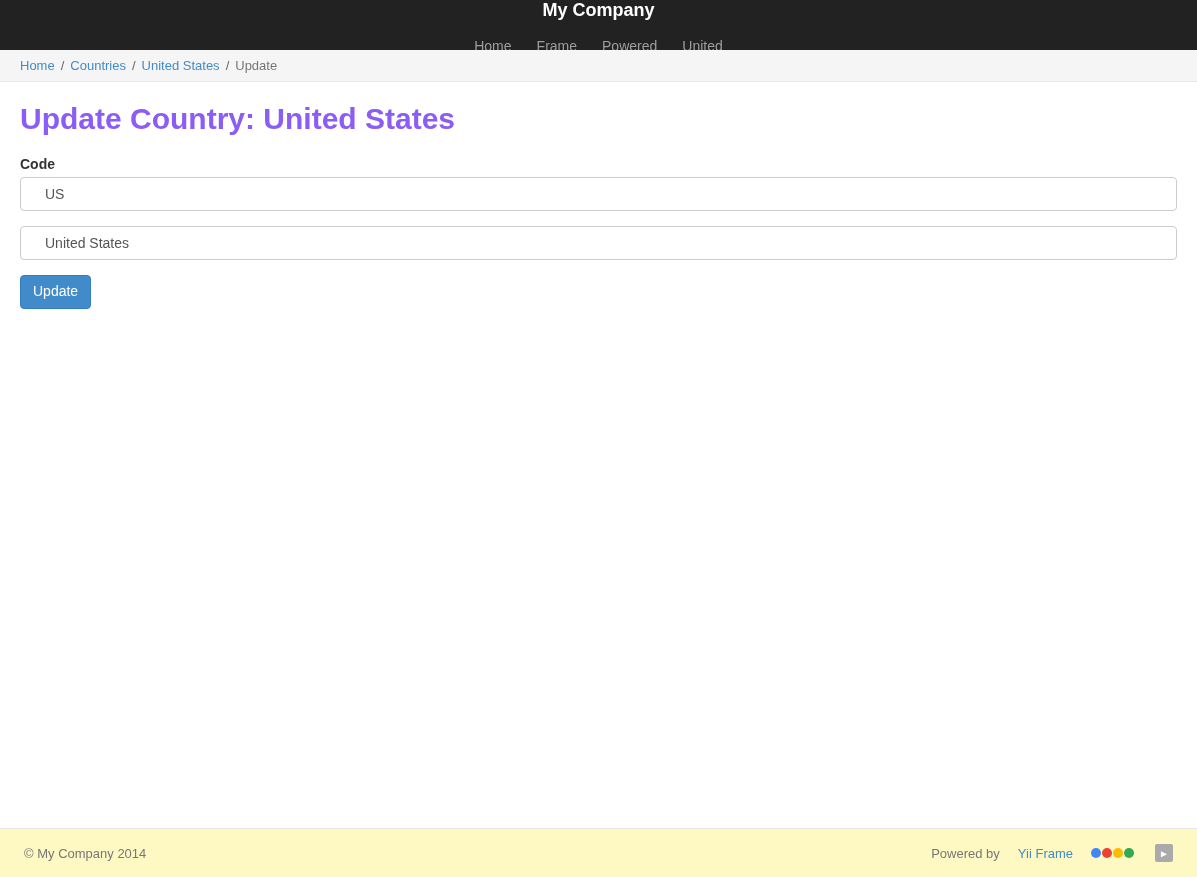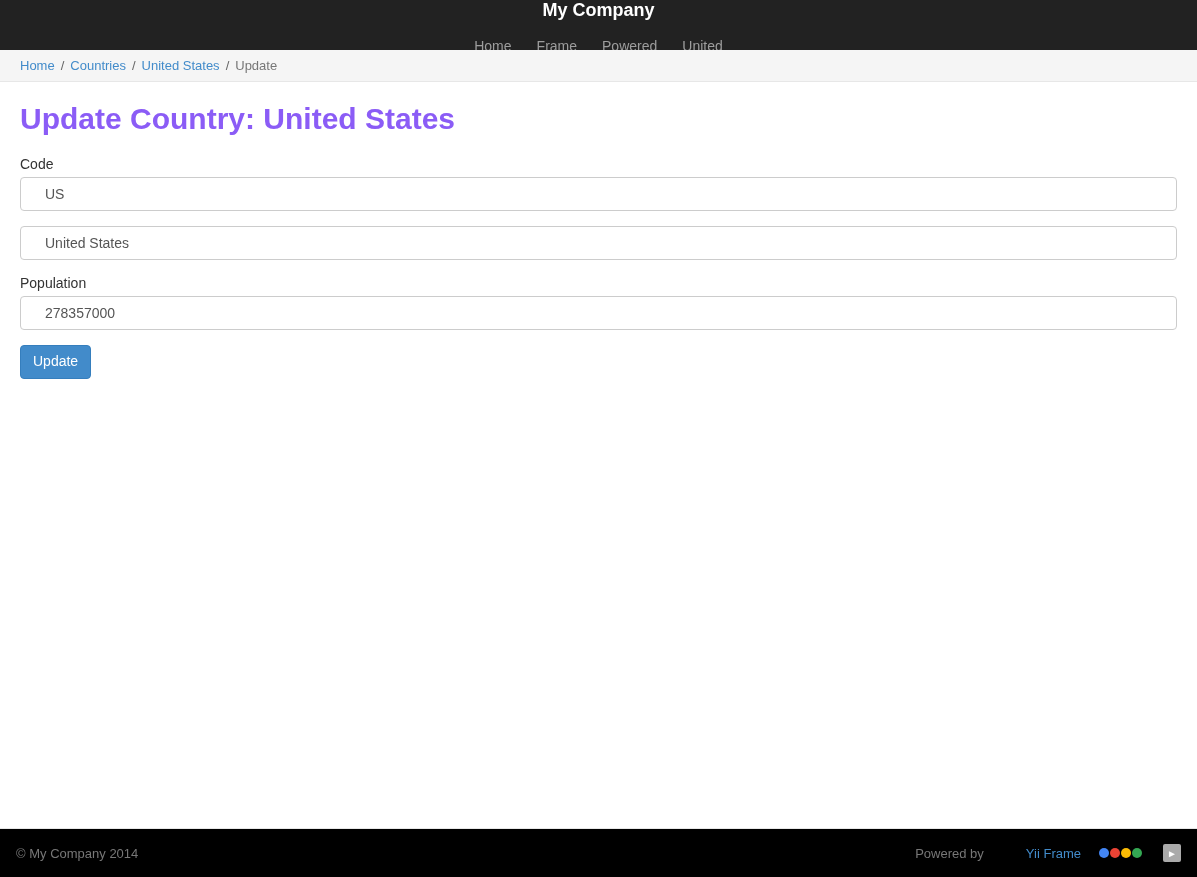--- a/index.html
+++ b/index.html
@@ -98,21 +98,21 @@
       color: #8b5cf6;
       margin-bottom: 20px;
     }
 
     .form-group {
       margin-bottom: 15px;
     }
 
     .form-label {
       display: block;
-      font-weight: normal;
+      font-weight: bold;
       margin-bottom: 5px;
       font-size: 14px;
     }
 
     .form-control {
       width: 100%;
       padding: 6px 24px;
       font-size: 14px;
       line-height: 1.42857;
       color: #555;
@@ -130,40 +130,39 @@
       padding: 6px 12px;
       font-size: 14px;
       border-radius: 4px;
       cursor: pointer;
       font-weight: normal;
       line-height: 1.42857;
     }
 
     
     .footer {
-      background-color: #000000;
+      background-color: #fef9c3;
       border-top: 1px solid #e7e7e7;
-      padding: 15px 16px;
+      padding: 15px 24px;
       display: flex;
       justify-content: space-between;
       align-items: center;
       font-size: 13px;
       color: #777;
     }
 
     .footer-powered {
       display: flex;
       align-items: center;
       gap: 18px;
     }
 
     .footer-powered a {
       color: #428bca;
       text-decoration: none;
-      margin-left: 24px;
     }
 
     
     .yii-logo {
       display: inline-flex;
       align-items: center;
       gap: 1px;
     }
 
     .yii-logo-circle {
@@ -234,24 +233,20 @@
   <form>
     <div class="form-group">
       <label class="form-label">Code</label>
       <input type="text" class="form-control" value="US" style="">
     </div>
 
     <div class="form-group">
       <input type="text" class="form-control" value="United States" style="">
     </div>
 
-    <div class="form-group">
-      <label class="form-label">Population</label>
-      <input type="text" class="form-control" value="278357000" style="">
-    </div>
 
     <button type="submit" class="btn-primary">Update</button>
   </form>
 </div>
 
 <footer class="footer">
   <span>© My Company 2014</span>
   <div class="footer-powered">
     <span>Powered by </span>
     <a href="#">Yii Frame</a>

